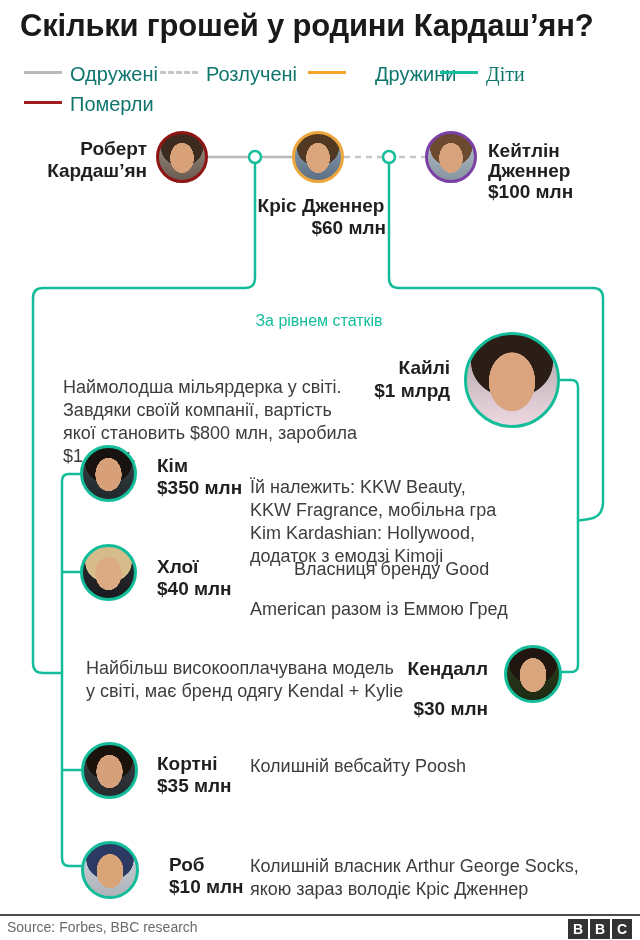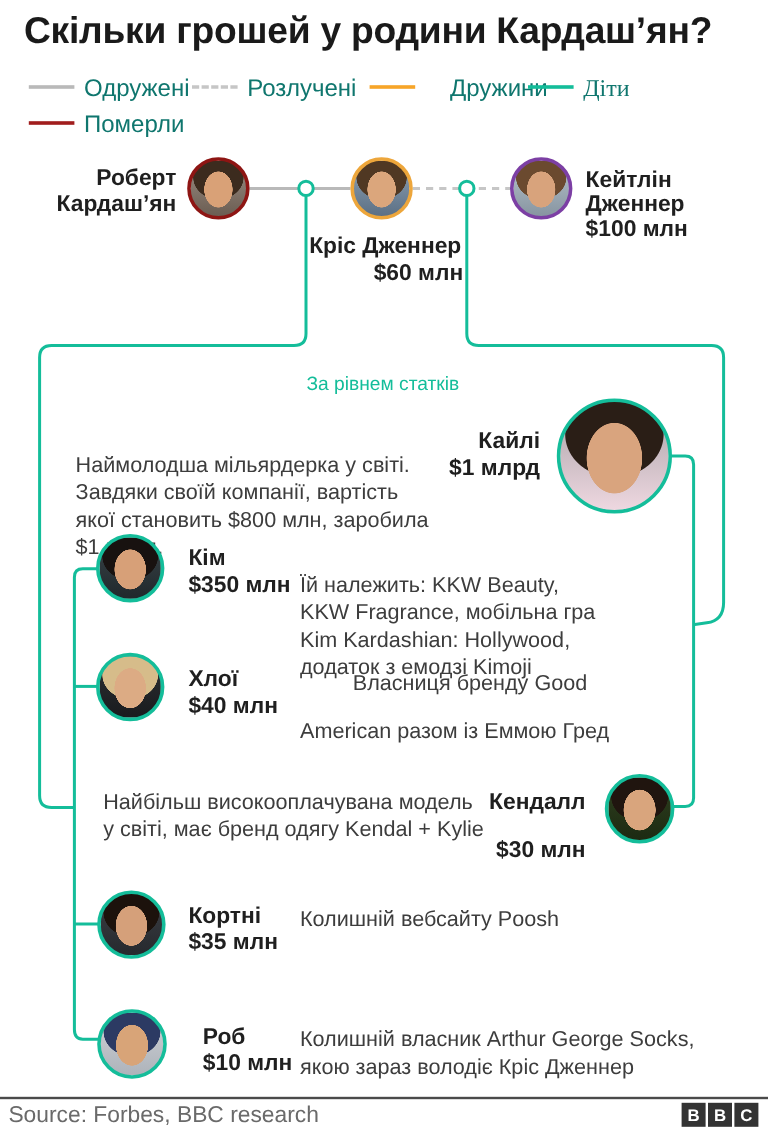--- a/index.html
+++ b/index.html
@@ -27,21 +27,21 @@
   .av-kim{--hair:#181210;--skin:#d7a078;--bg1:#3a4448;--bg2:#20282c;}
   .av-khloe{--hair:#d6bc8a;--skin:#dcab84;--bg1:#2e3134;--bg2:#191b1e;}
   .av-kendall{--hair:#20150f;--skin:#d9a57d;--bg1:#30401f;--bg2:#1c2a12;}
   .av-kourtney{--hair:#1c120c;--skin:#d5a07a;--bg1:#3c3f44;--bg2:#26292e;}
   .av-rob{--hair:#2c3a63;--skin:#d8a478;--bg1:#cfd3d8;--bg2:#aeb3ba;}
   .pname{font-size:19px;font-weight:bold;color:#1f1f1f;line-height:22px;}
   .kidname{font-size:19px;font-weight:bold;color:#1f1f1f;line-height:22px;}
   .body-text{font-size:18px;color:#3d3d3d;line-height:23px;}
   #section-label{left:219px;top:312px;width:200px;text-align:center;font-size:16px;color:#14bd9a;z-index:2;}
   #footer-divider{left:0;top:914px;width:640px;border-top:2px solid #4a4a4a;}
-  #source{left:7px;top:919px;font-size:19px;color:#6a6a6a;}
+  #source{left:7px;top:919px;font-size:14px;color:#6a6a6a;}
   #bbc-logo{right:8px;top:919px;display:flex;gap:2px;}
   .bbc-block{width:20px;height:20px;background:#333;color:#fff;font-size:14px;font-weight:bold;
              display:flex;align-items:center;justify-content:center;}
 </style>
 </head>
 <body>
 
 <div id="stage">
 
   <div id="title" class="abs">Скільки грошей у родини Кардаш’ян?</div>

